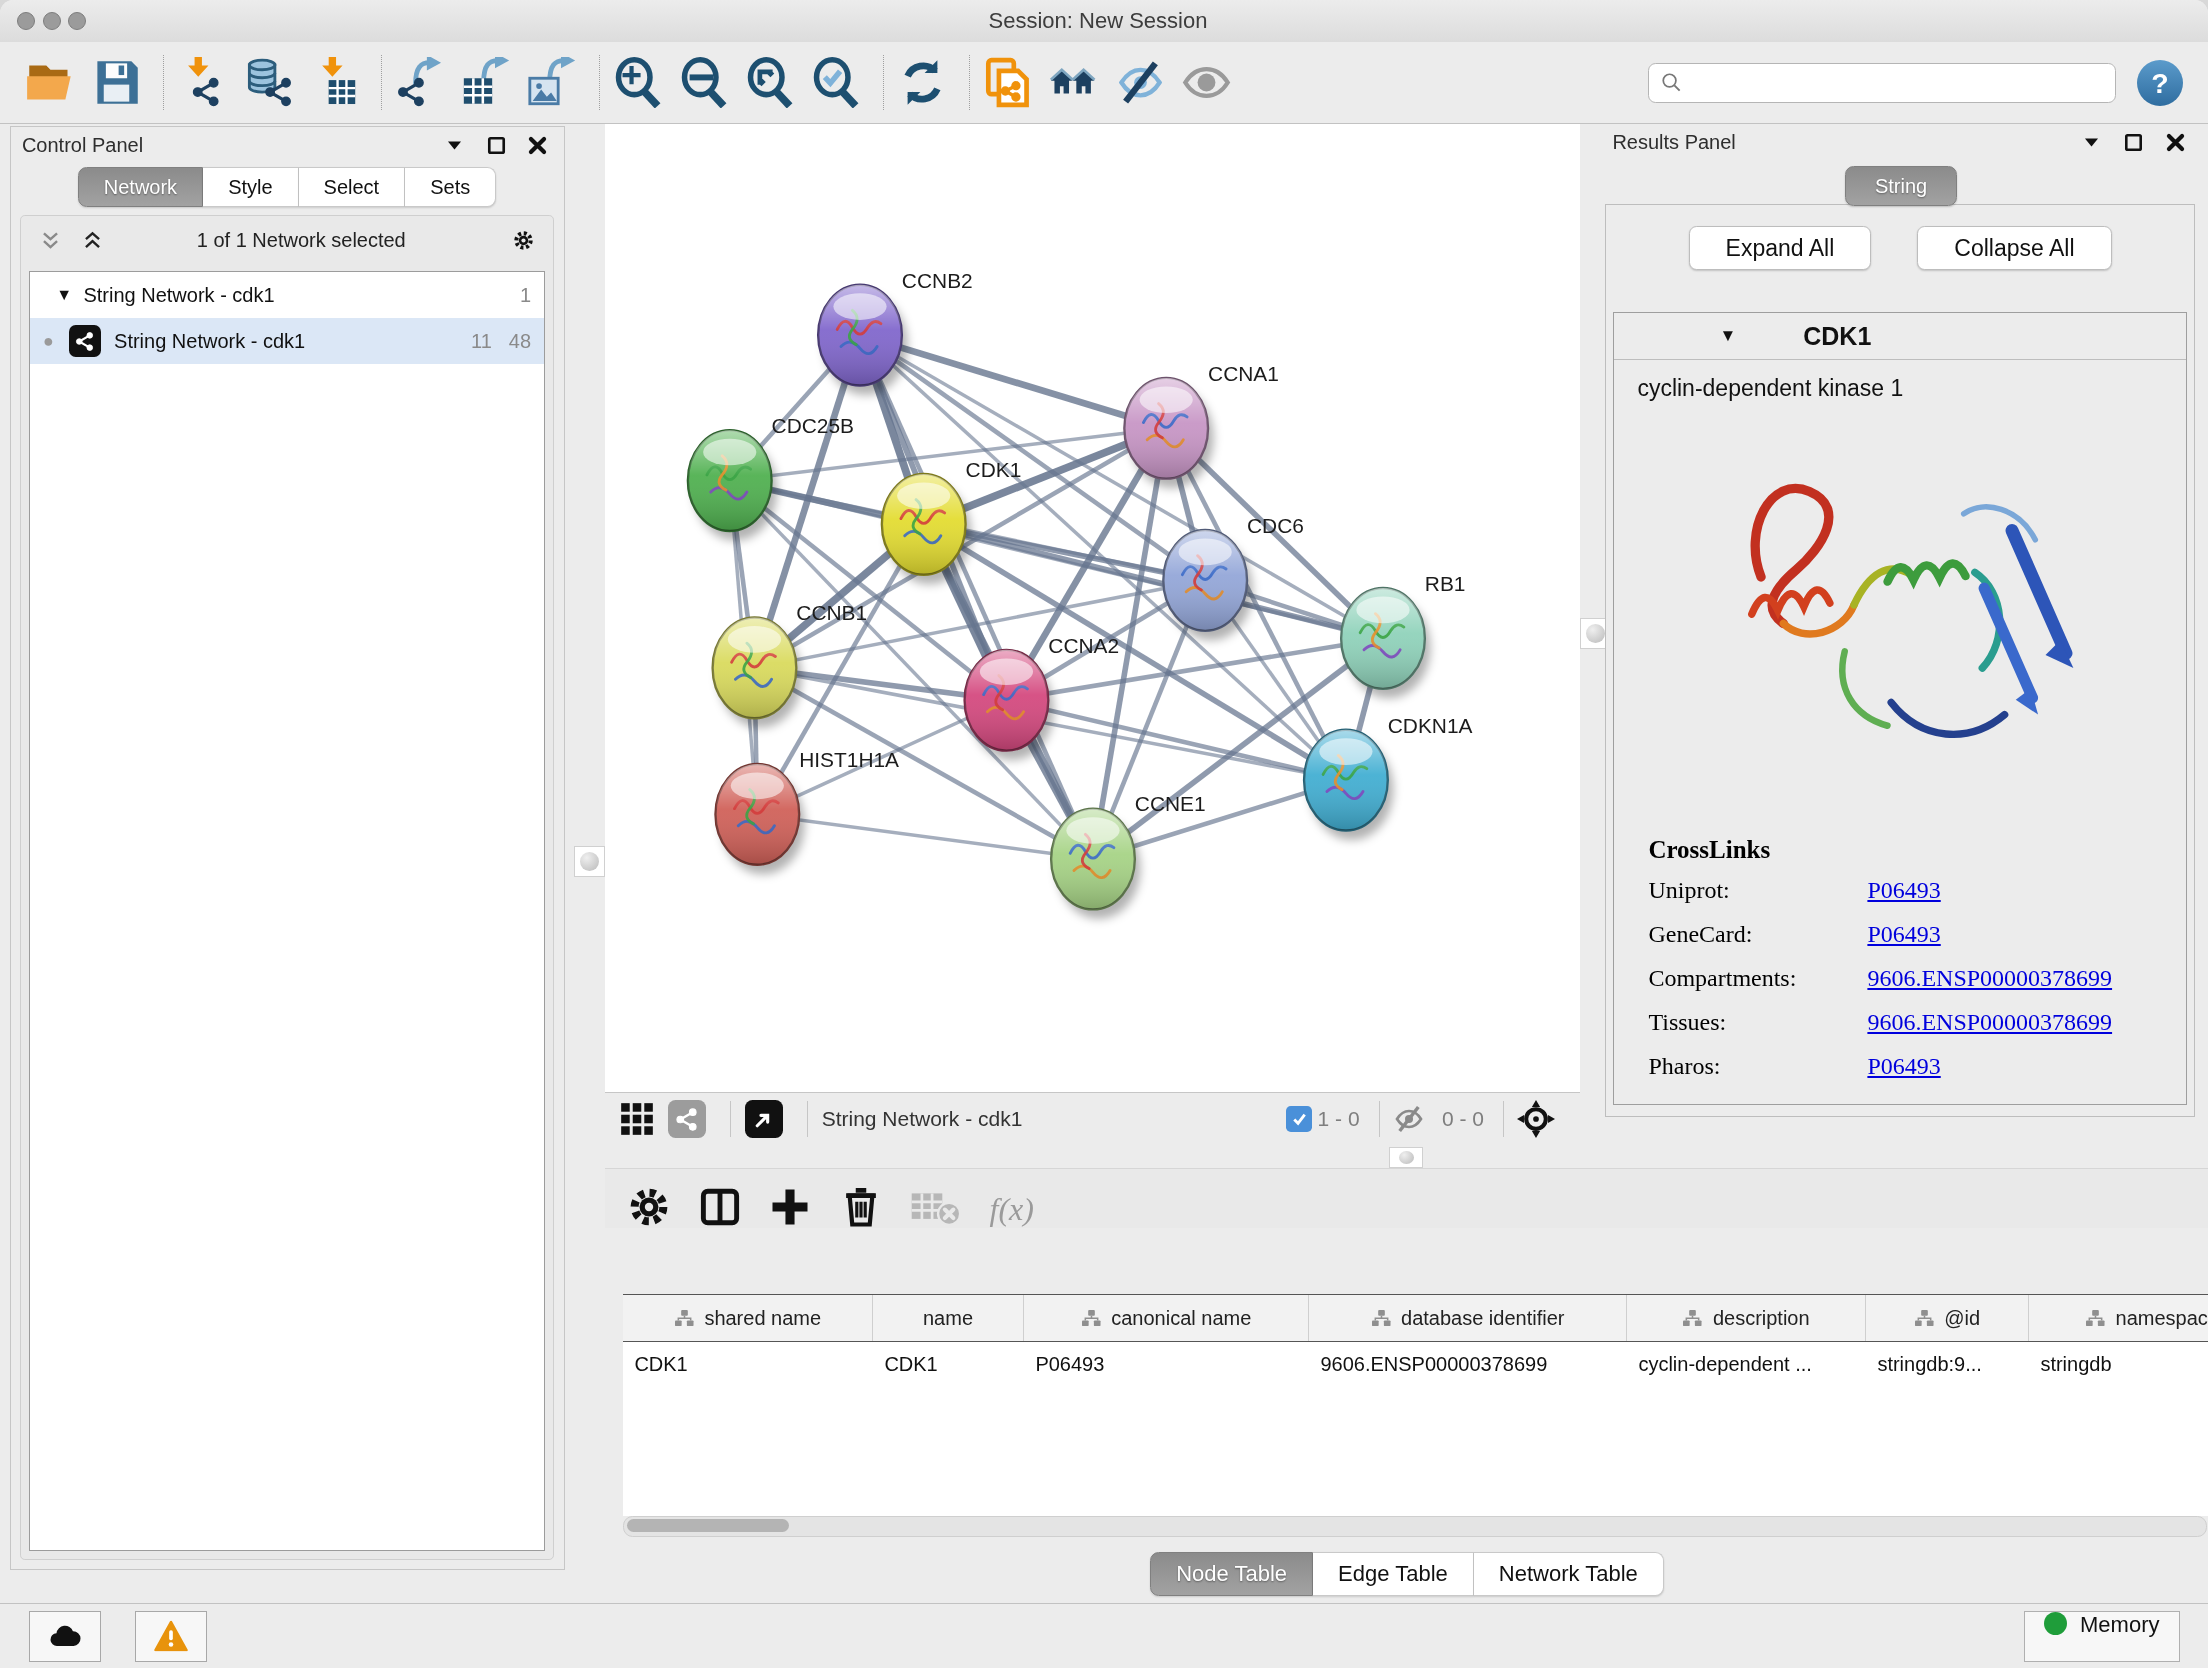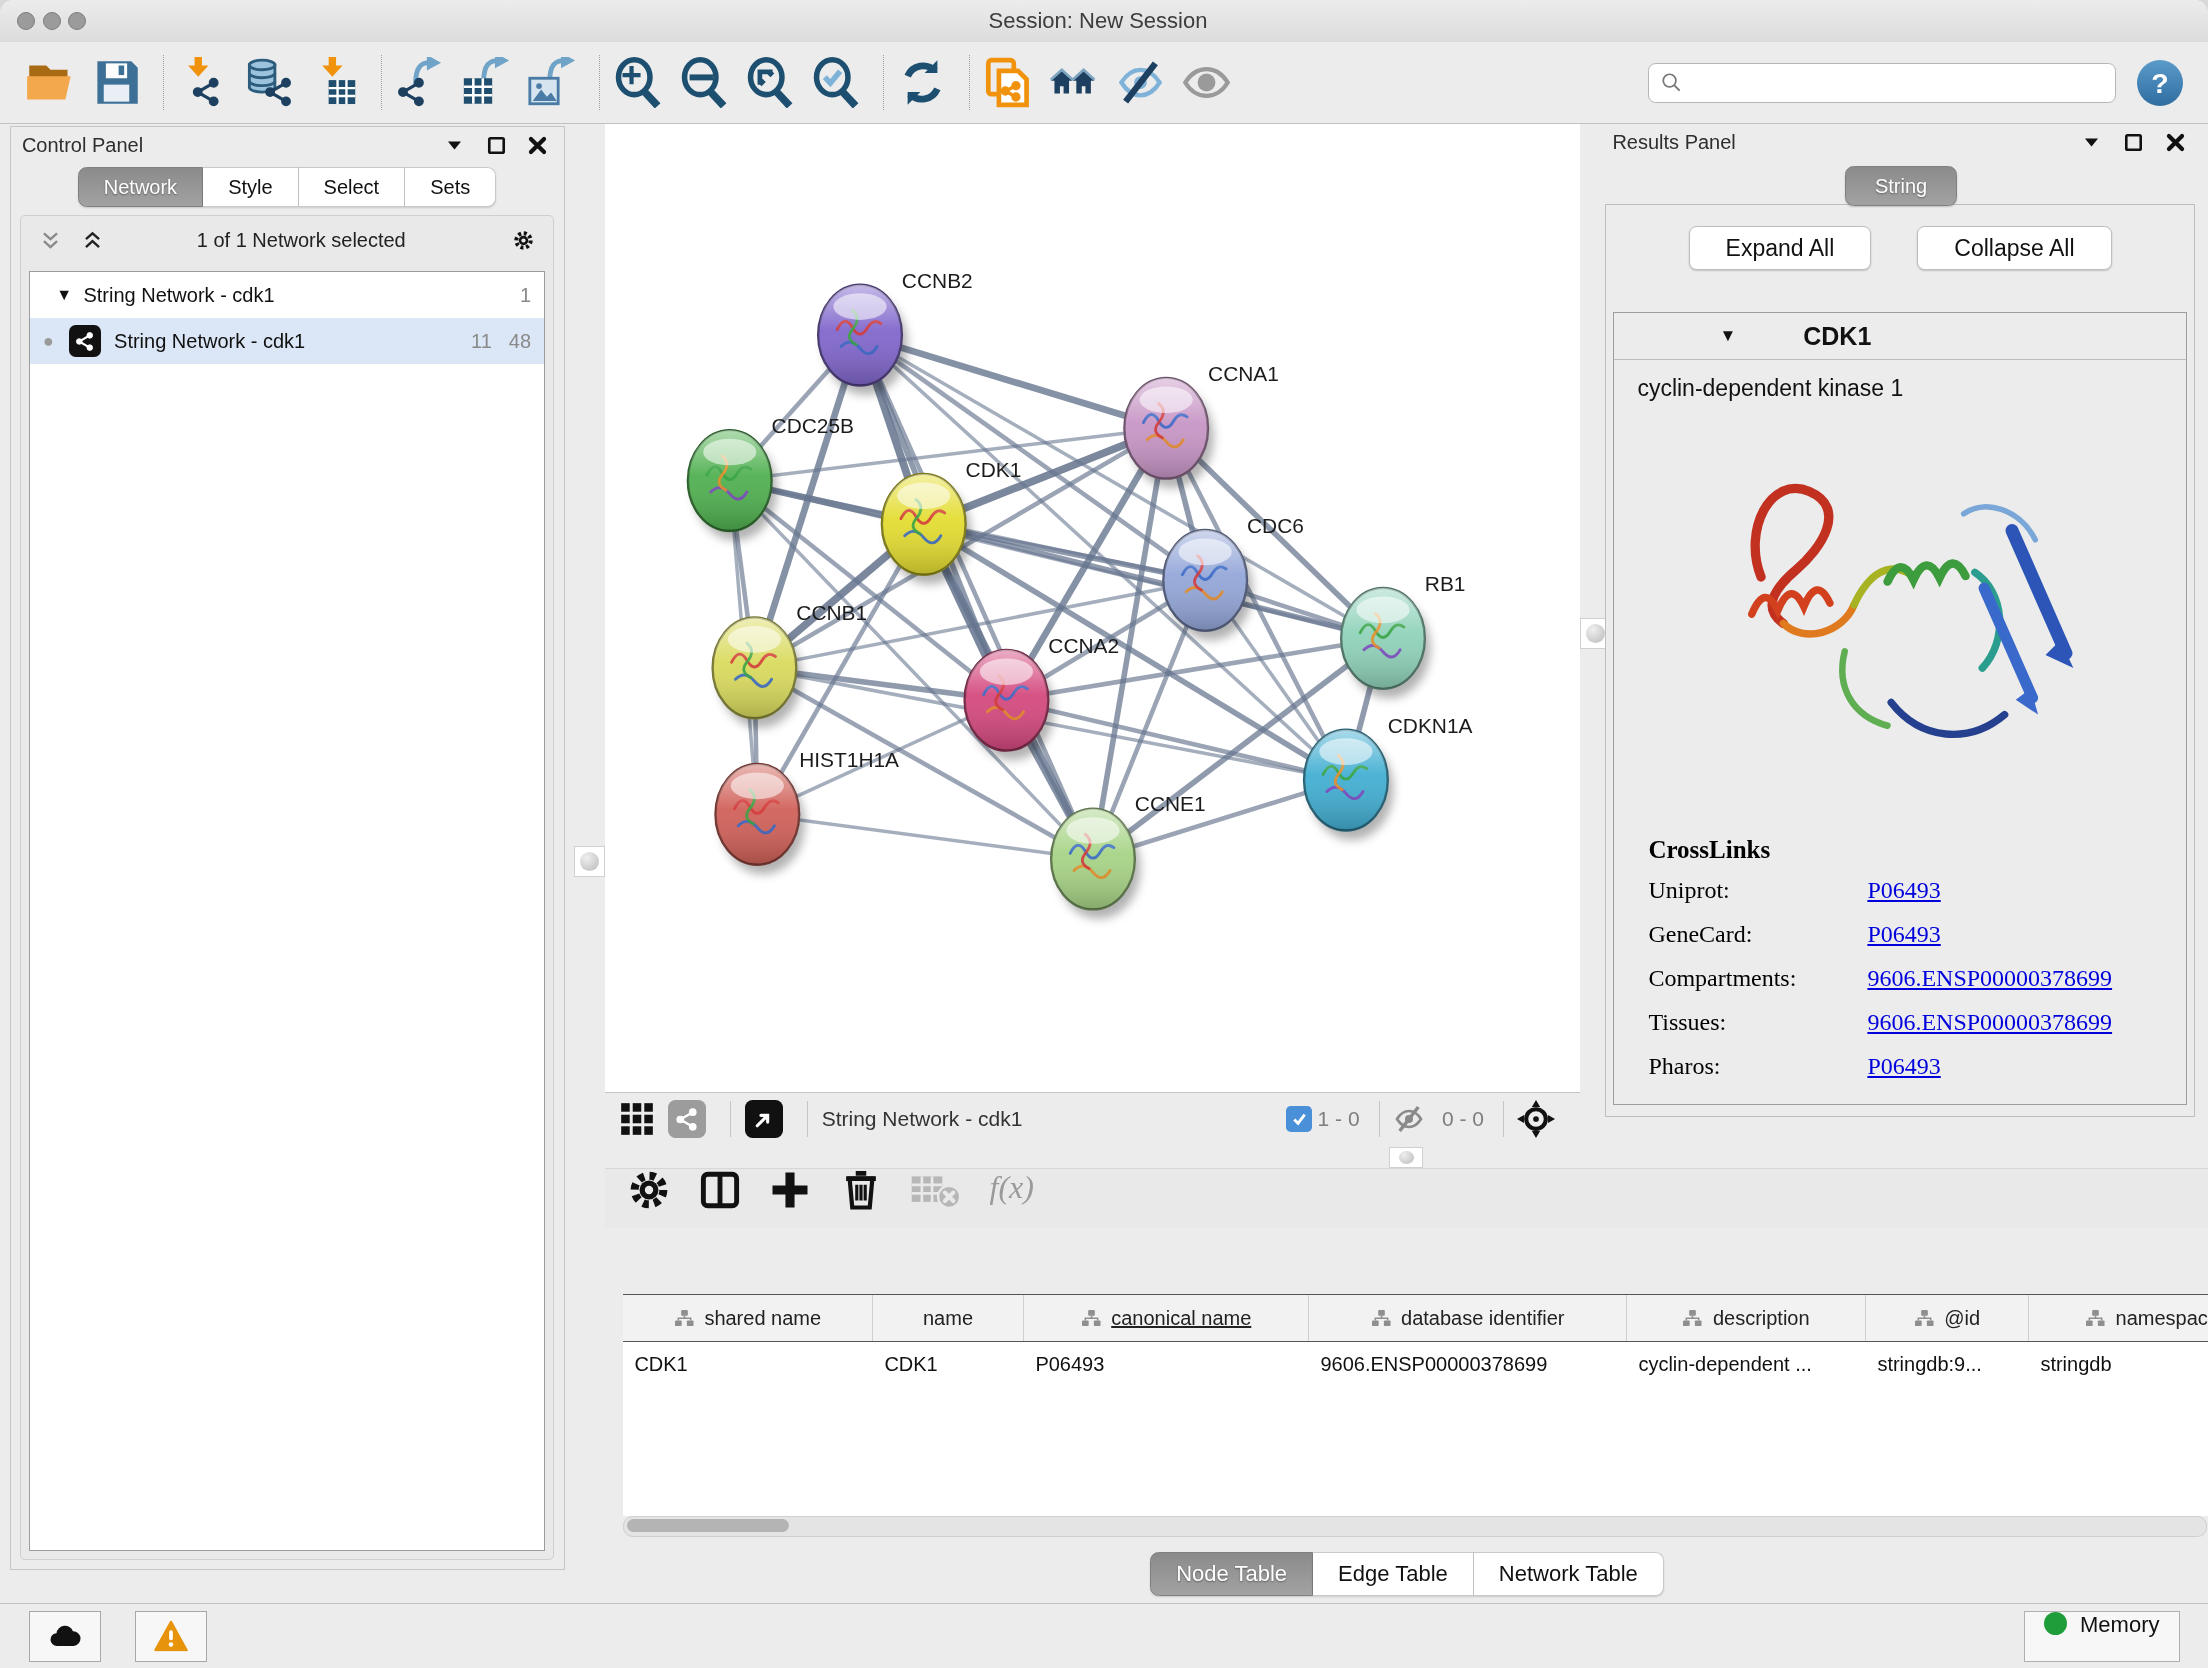--- a/index.html
+++ b/index.html
@@ -67,21 +67,21 @@
   #rp-desc{font-size:23px;color:#111;padding:15px 0 0 23px;}
   #protein-img{display:block;margin:17px auto 0 auto;width:409px;height:409px;}
   #crosslinks{font-family:"Liberation Serif",serif;padding:7.6px 0 0 34px;}
   #cl-head{font-size:25px;font-weight:bold;color:#000;margin-bottom:13.3px;}
   .cl-row{display:flex;font-size:24px;margin-bottom:17px;}
   .cl-label{width:219px;color:#000;}
   .cl-link{color:#0000dd;text-decoration:underline;}
   
   #table-panel{position:absolute;left:605px;top:1168px;width:1604px;height:436px;background:#ececec;}
   #tp-head{display:flex;align-items:center;height:38px;padding:0 15px;font-size:20px;color:#2e2e2e;}
-  #tp-toolbar{display:flex;align-items:flex-start;height:59px;padding:0 23px;border-top:1px solid #d6d6d6;background:#e9e9e9;}
+  #tp-toolbar{display:flex;align-items:flex-end;height:59px;padding:0 23px;border-top:1px solid #d6d6d6;background:#e9e9e9;}
   .tpi{width:42px;height:42px;margin-right:28.5px;}
   .tpi svg{width:100%;height:100%;}
   .tpi.dis{opacity:.55;}
   #fx-ico{font-family:"Liberation Serif",serif;font-style:italic;font-size:32px;color:#9a9a9a;margin-right:28.5px;}
   #tbl-wrap{position:absolute;left:18px;right:0;top:126px;height:221px;overflow:hidden;border-top:1.9px solid #555;background:#fff;}
   #tbl-header{display:flex;height:46px;background:#f2f2f2;border-bottom:1.9px solid #555;}
   .th{display:flex;align-items:center;justify-content:center;font-size:20px;color:#222;border-right:1px solid #cfcfcf;box-sizing:border-box;gap:9.5px;flex:0 0 auto;}
   .th svg{width:21px;height:19px;}
   .tbl-row{display:flex;height:44px;}
   .td{display:flex;align-items:center;font-size:20px;color:#111;padding-left:11.4px;box-sizing:border-box;flex:0 0 auto;}
@@ -778,21 +778,21 @@
       <div id="tbl-header">
           <div class="th" style="width: 250px;">
             <svg viewBox="0 0 22 20" width="21" height="19">
               <use href="#sym-hier"></use>
             </svg>
             <span>shared name</span>
           </div>
           <div class="th" style="width: 151px;">
             <span>name</span>
           </div>
-          <div class="th" style="width: 285px; text-decoration: underline;">
+          <div class="th" style="width: 285px;">
             <svg viewBox="0 0 22 20" width="21" height="19">
               <use href="#sym-hier"></use>
             </svg>
             <span>canonical name</span>
           </div>
           <div class="th" style="width: 318px;">
             <svg viewBox="0 0 22 20" width="21" height="19">
               <use href="#sym-hier"></use>
             </svg>
             <span>database identifier</span>

